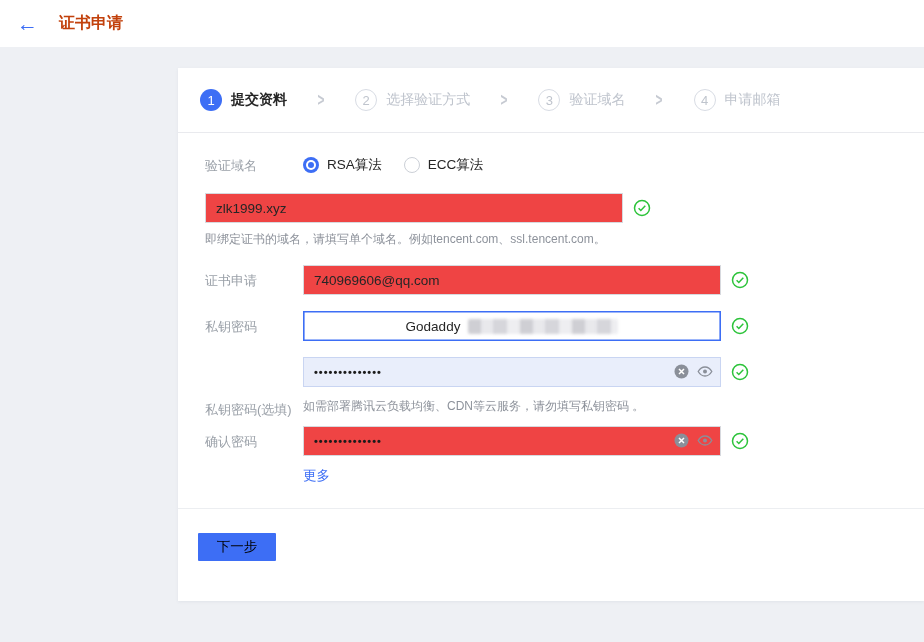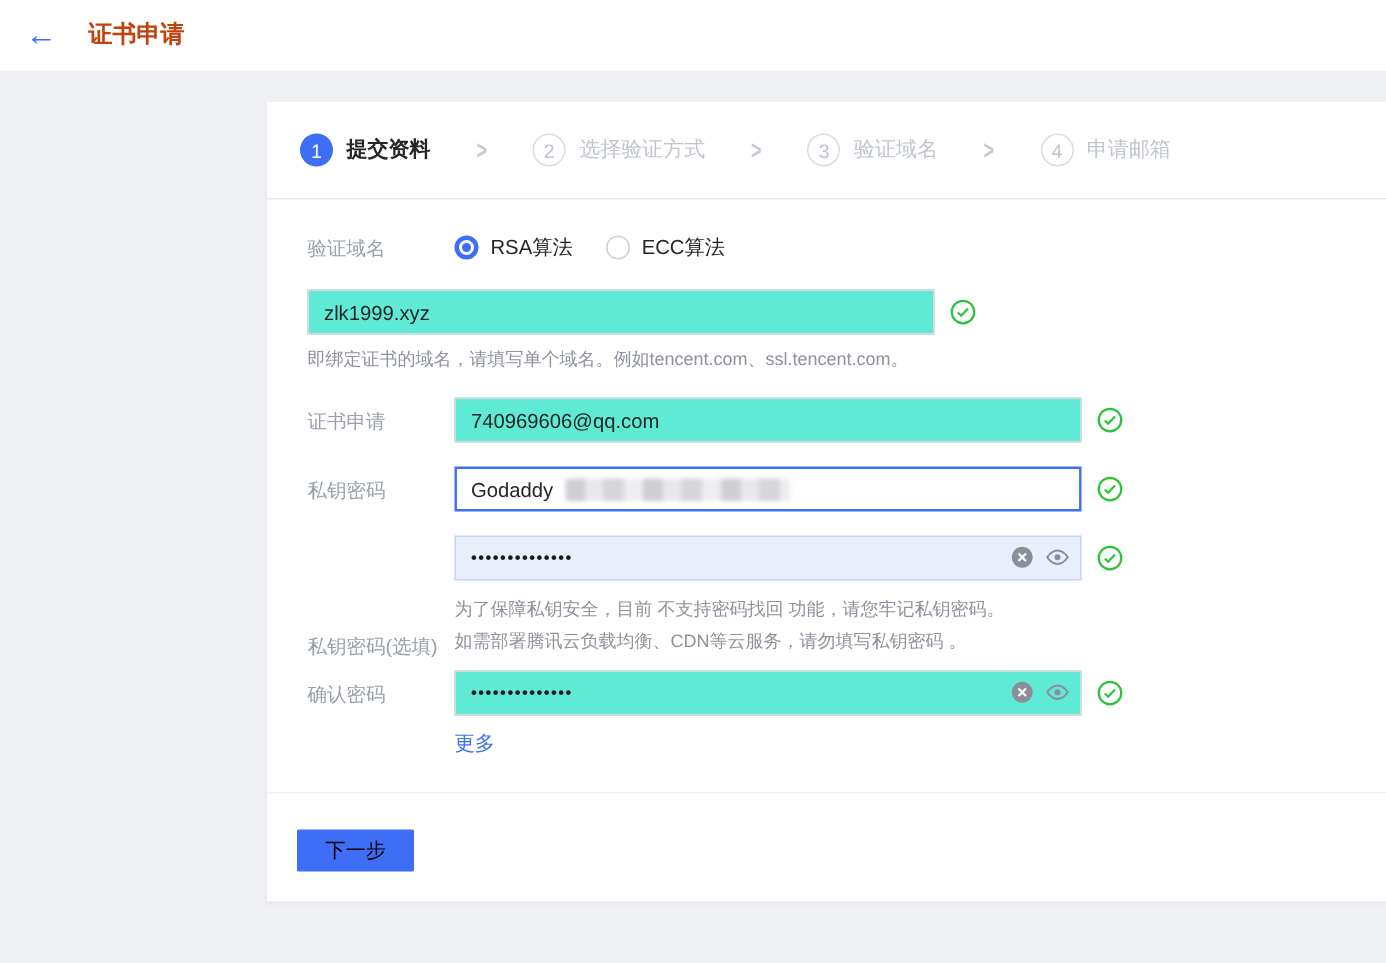--- a/index.html
+++ b/index.html
@@ -67,30 +67,30 @@
   .radio-opt.selected .radio-dot::after {
     content:""; position:absolute; left:5px; top:5px; width:6px; height:6px;
     border-radius:50%; background:#3d6ef5;
   }
   .radio-opt.unselected .radio-dot { background:#fff; border:1px solid #ccd0d7; }
   .radio-label { margin-left:8px; font-size:13.5px; color:#262626; }
 
   .field-line { display:flex; align-items:center; }
   .input-wrap { position:relative; width:418px; }
   .text-input {
-    width:418px; height:30px; border:1px solid #d7d9de; background:#5eead4;
+    width:418px; height:30px; border:1px solid #d7d9de; background:#ef4444;
     padding:0 10px; font-size:13.5px; color:#262626; outline:none;
     font-family:"Liberation Sans","DejaVu Sans",sans-serif;
   }
   .input-like {
     width:418px; height:30px; border:1px solid #d7d9de; background:#fff;
     padding:0 10px; font-size:13.5px; color:#262626;
     display:flex; align-items:center;
   }
-  .input-like.focused { border:1px solid #3d6ef5; box-shadow:inset 0 0 0 0.6px #3d6ef5; }
+  .input-like.focused { border:1px solid #3d6ef5; box-shadow:inset 0 0 0 0.6px #3d6ef5;justify-content:center; }
   .pwd-input {
     padding-right:58px; font-size:11px; letter-spacing:1px; font-weight:bold; color:#1a1a1a;
   }
   .pwd-filled { background:#e9eefb; border:1px solid #c9d5f2; }
   .redacted-block {
     display:inline-block; width:150px; height:15px; margin-left:8px; border-radius:2px;
     background:repeating-linear-gradient(90deg,
       rgba(198,198,204,.85) 0 13px, rgba(230,230,234,.9) 13px 25px,
       rgba(206,206,212,.85) 25px 39px, rgba(236,236,239,.9) 39px 52px);
     filter:blur(1.4px);
@@ -244,21 +244,20 @@
             </span>
           </div>
           <span class="check-icon">
             <svg width="18" height="18" viewBox="0 0 18 18">
                 <circle cx="9" cy="9" r="7.5" fill="none" stroke="#2cc33a" stroke-width="1.5"></circle>
                 <path d="M5.6 9.3l2.2 2.2 4.5-4.8" fill="none" stroke="#2cc33a" stroke-width="1.5"></path>
               </svg>
           </span>
         </div>
         <div class="help-block">
-          <div>为了保障私钥安全，目前 不支持密码找回 功能，请您牢记私钥密码。</div>
           <div>如需部署腾讯云负载均衡、CDN等云服务，请勿填写私钥密码 。</div>
         </div>
       </div>
     </div>
 
     
     <div class="row mb10">
       <div class="row-label">确认密码</div>
       <div class="field-line">
         <div class="input-wrap">

